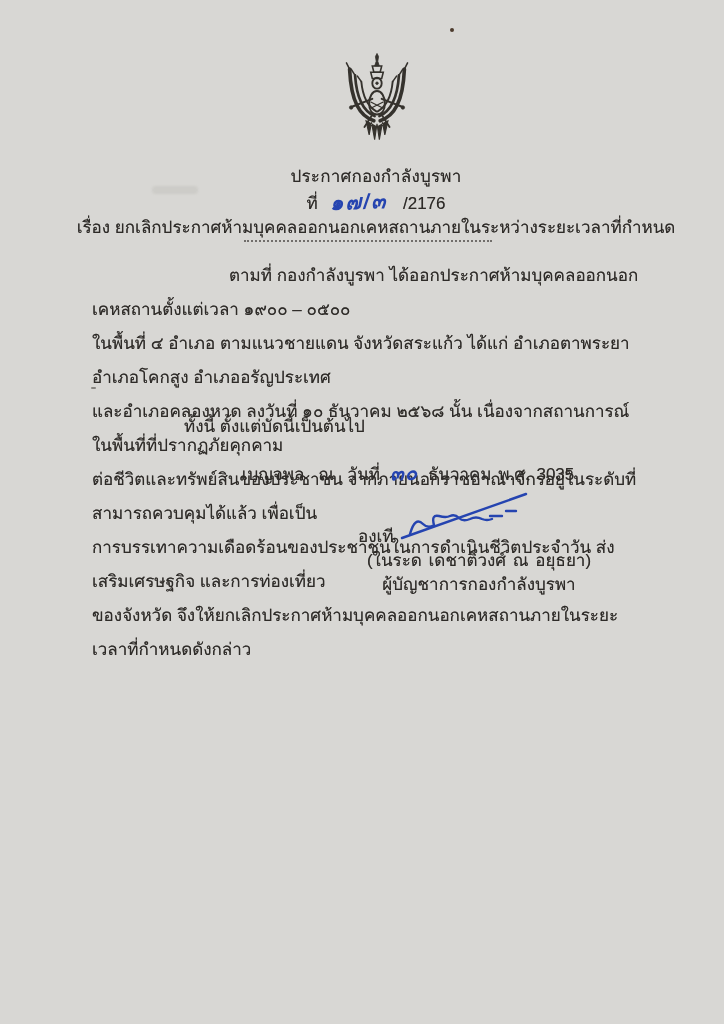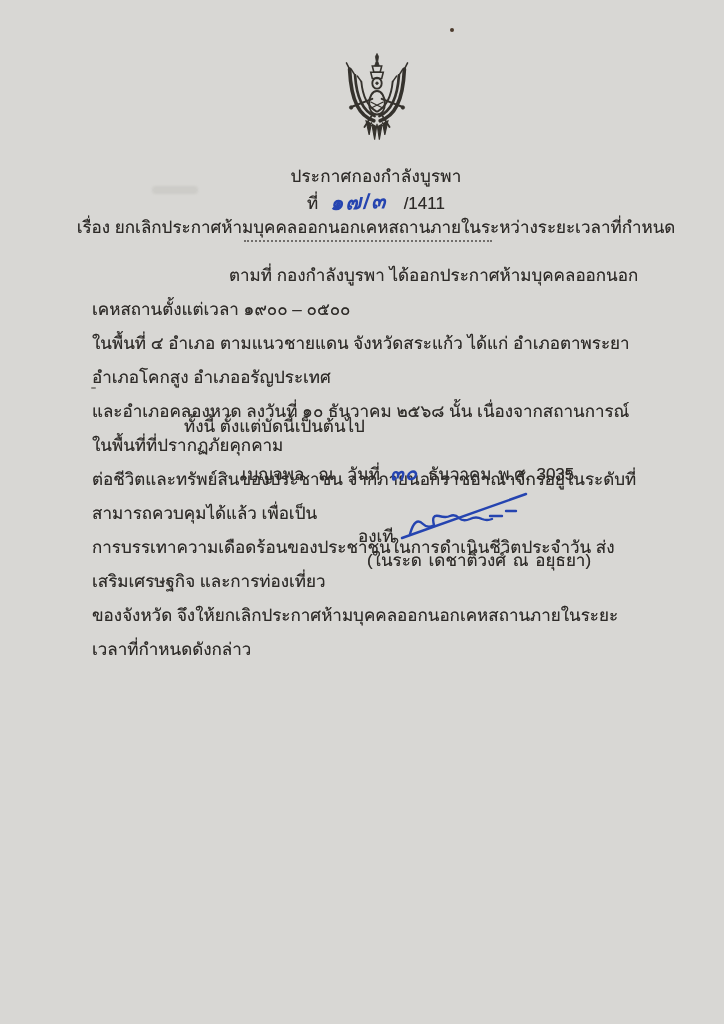--- a/index.html
+++ b/index.html
@@ -103,21 +103,21 @@
     </svg>
   </div>
 
   <div class="speck speck-a"></div>
   <div class="speck speck-b"></div>
   <div class="abs smudge"></div>
 
   <div class="abs center-col doc-text title-line">ประกาศกองกำลังบูรพา</div>
 
   <div class="abs center-col doc-text number-line">
-    <span>ที่</span><span class="hand hand-number">๑๗/๓</span><span>/1411</span>
+    <span>ที่</span><span class="hand hand-number">๑๗/๓</span><span>/2176</span>
   </div>
 
   <div class="abs center-col doc-text subject-line">เรื่อง ยกเลิกประกาศห้ามบุคคลออกนอกเคหสถานภายในระหว่างระยะเวลาที่กำหนด</div>
 
   <div class="abs dotted-rule"></div>
 
   <div class="abs doc-text paragraph">ตามที่ กองกำลังบูรพา ได้ออกประกาศห้ามบุคคลออกนอกเคหสถานตั้งแต่เวลา ๑๙๐๐ – ๐๕๐๐
 ในพื้นที่ ๔ อำเภอ ตามแนวชายแดน จังหวัดสระแก้ว ได้แก่ อำเภอตาพระยา อำเภอโคกสูง อำเภออรัญประเทศ
 และอำเภอคลองหาด ลงวันที่ ๑๐ ธันวาคม ๒๕๖๘ นั้น เนื่องจากสถานการณ์ในพื้นที่ที่ปรากฏภัยคุกคาม
 ต่อชีวิตและทรัพย์สินของประชาชน จากภายนอกราชอาณาจักรอยู่ในระดับที่สามารถควบคุมได้แล้ว เพื่อเป็น
@@ -136,15 +136,16 @@
         <g stroke="#2544b0" stroke-width="2.4" stroke-linecap="round" stroke-linejoin="round">
           <path d="M8,52 L132,8"></path>
           <path d="M16,48 q5,-18 13,-10 q5,5 11,1 q-3,-11 5,-9 q7,2 11,0 q5,-2 9,2 q4,4 11,1 q6,-3 12,0 q5,2 10,0"></path>
           <path d="M96,30 h12"></path>
           <path d="M112,25 h10"></path>
         </g>
       </svg>
     </div>
     <div class="abs doc-text sig-rank">องเที</div>
     <div class="abs doc-text sig-name">(ในระด  เดชาติวงศ์ ณ อยุธยา)</div>
+    <div class="abs doc-text sig-title">ผู้บัญชาการกองกำลังบูรพา</div>
   </div>
 
 </div>
 
 </body></html>

